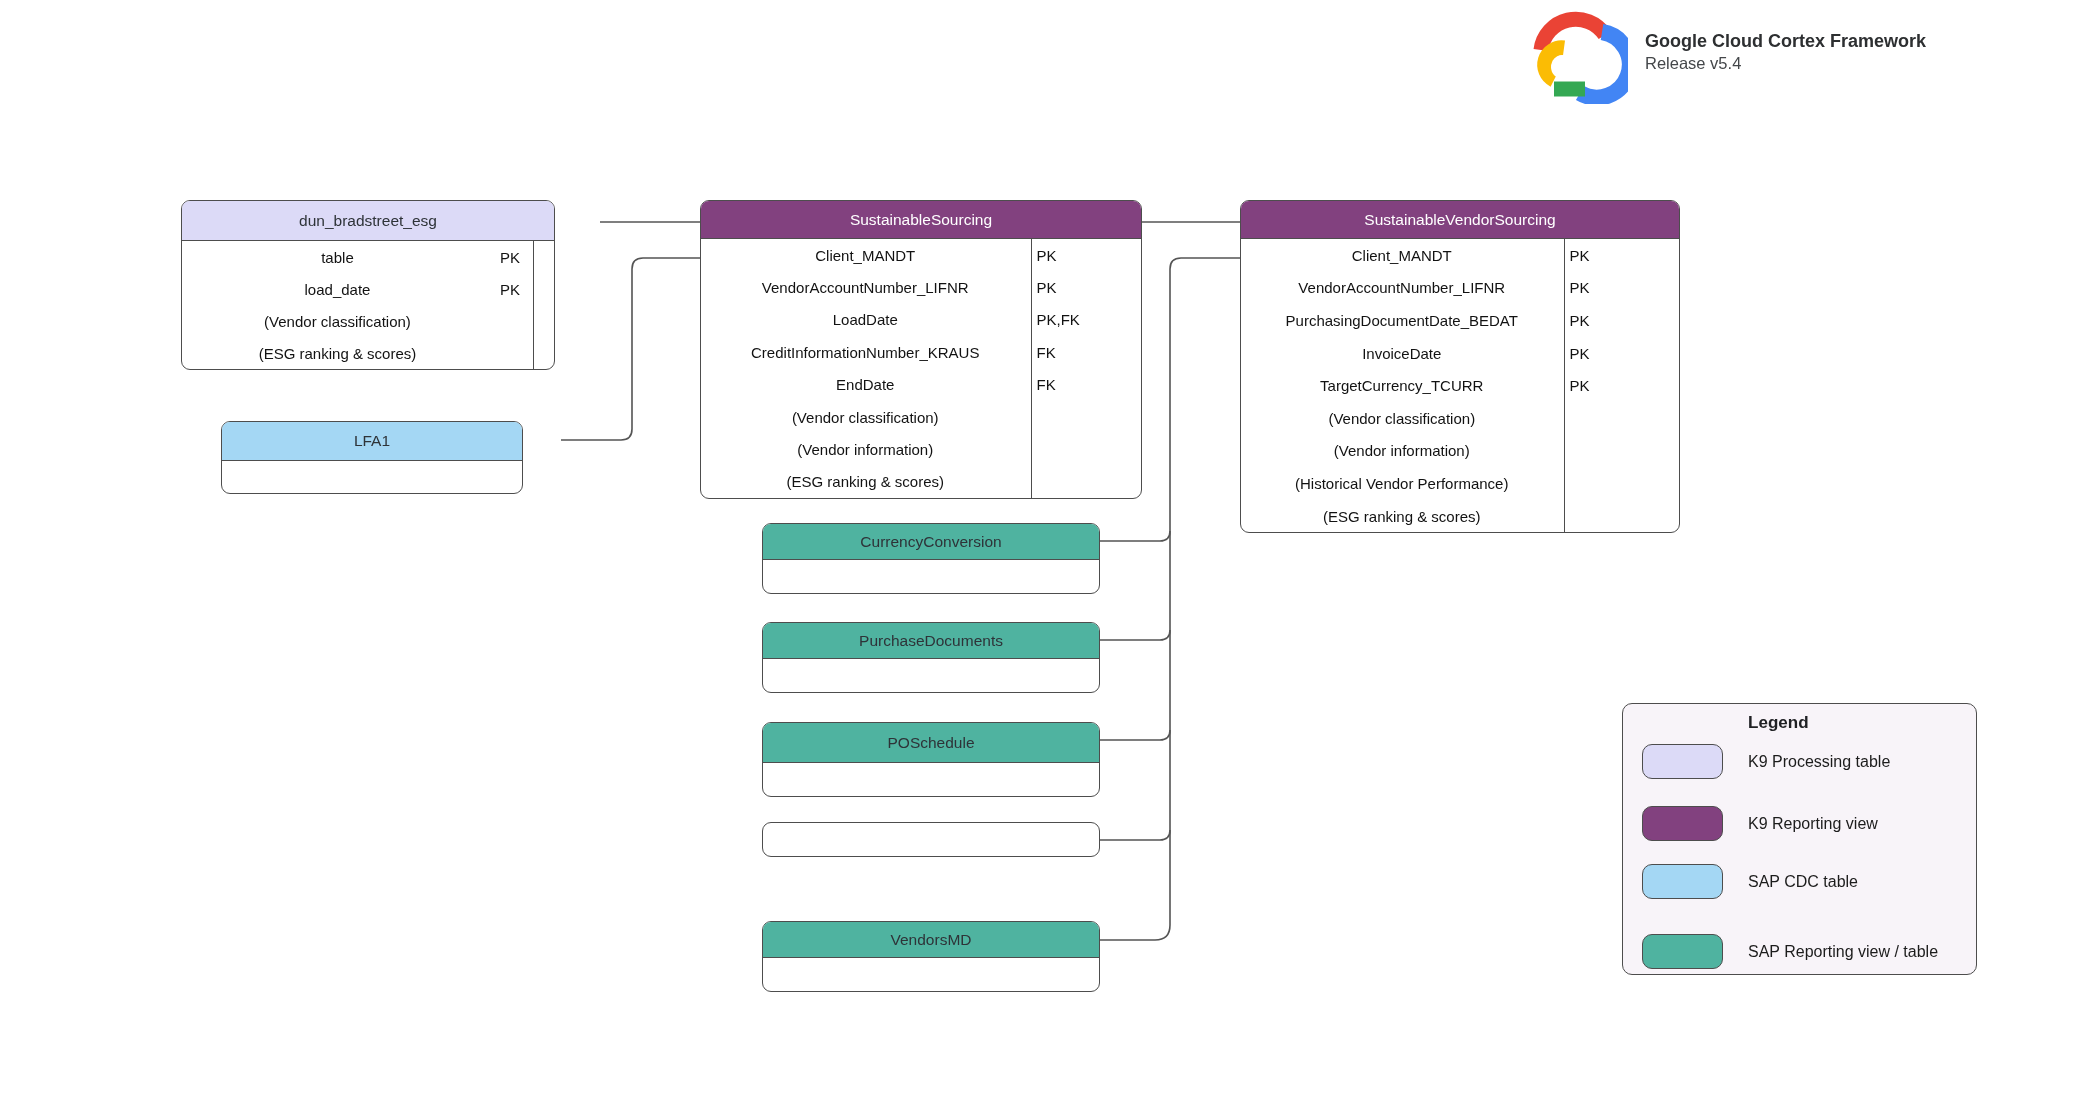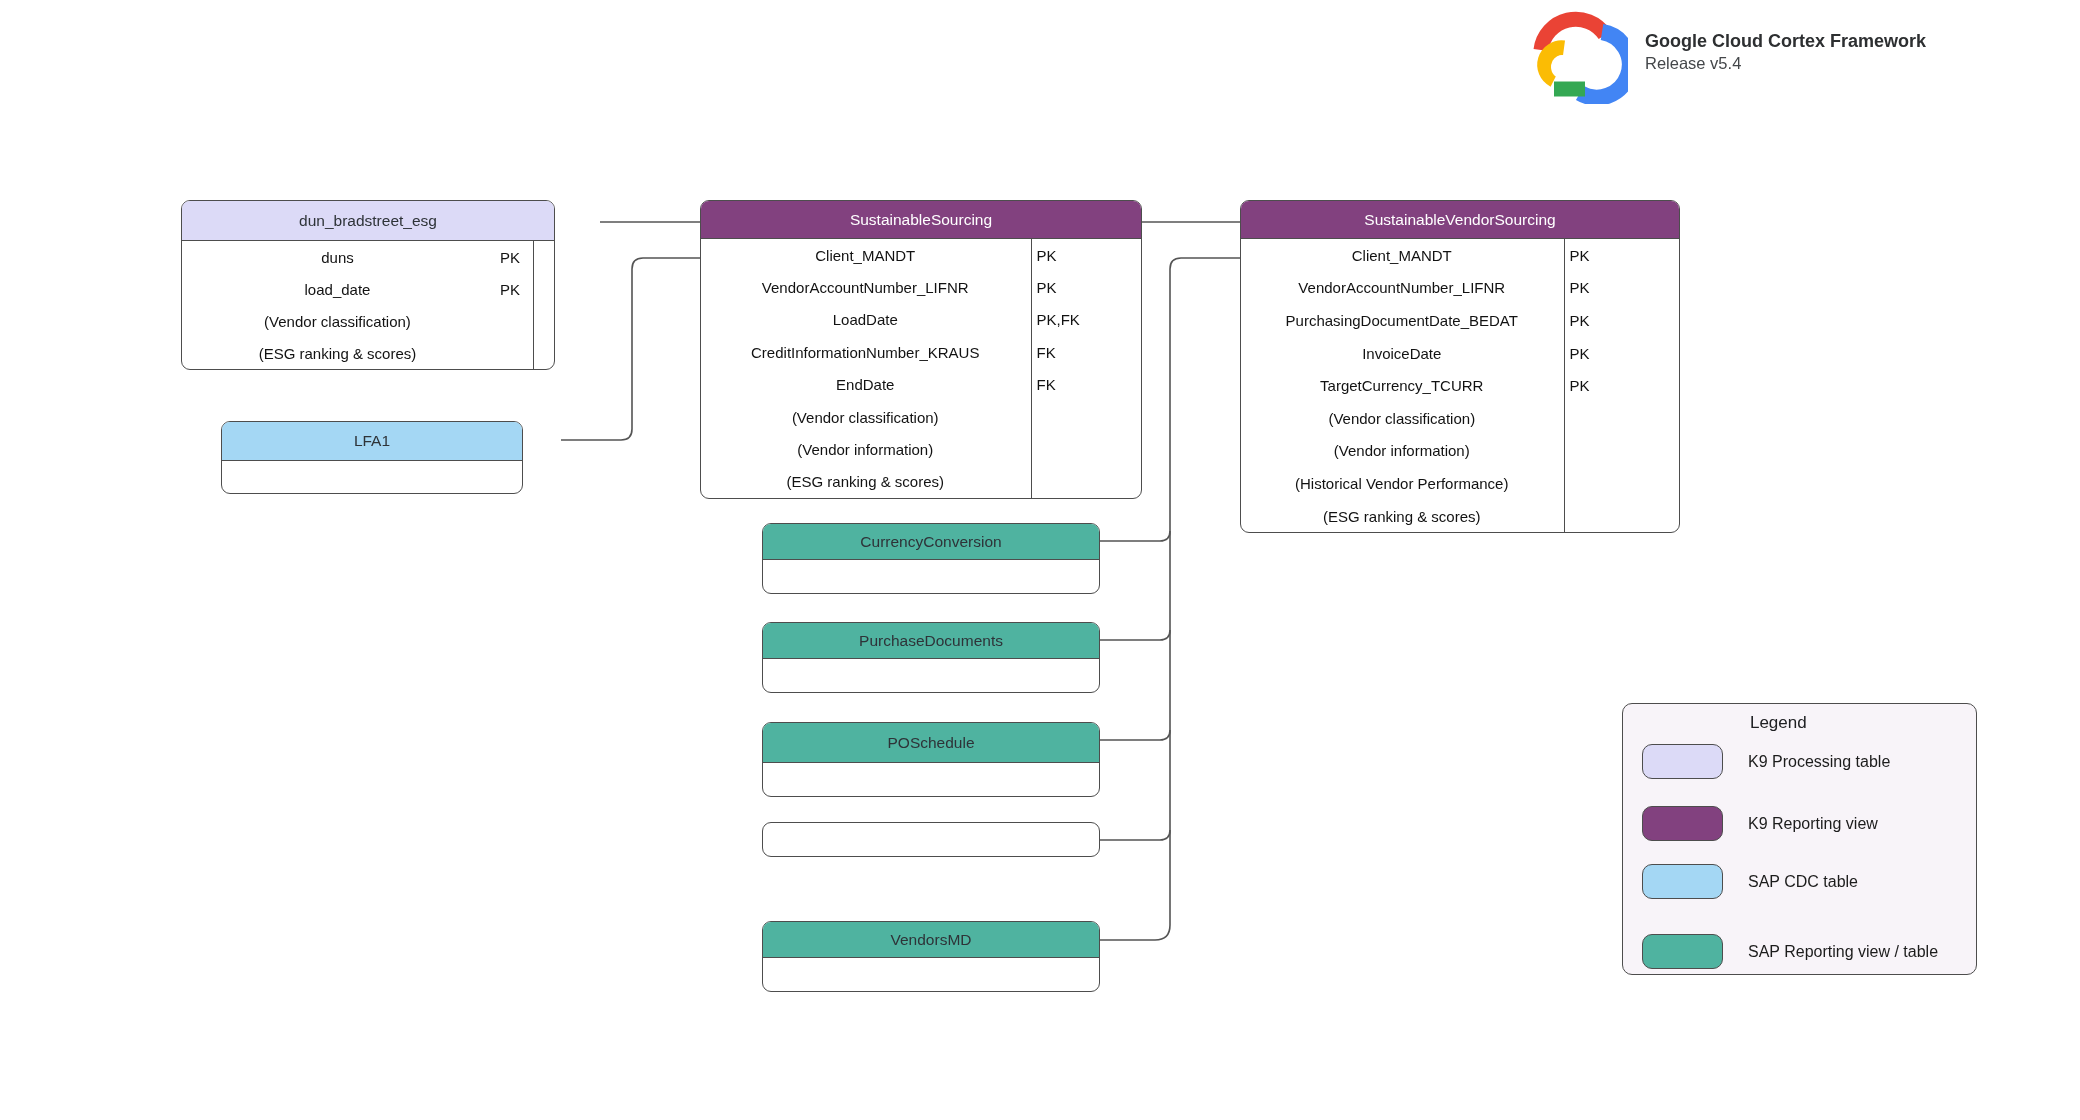--- a/index.html
+++ b/index.html
@@ -22,21 +22,21 @@
   .erd-row .fkey{display:block;text-align:left;font-size:15px;color:#121212;padding-left:7px;box-sizing:border-box;}
   .pk-divider{position:absolute;top:0;bottom:0;width:1px;background:#4d4d4d;}
   .brand{position:absolute;left:1645px;top:30px;}
   .brand-title{font-size:18px;font-weight:bold;color:#2d2f31;line-height:22px;}
   .brand-sub{font-size:16.5px;color:#44474a;line-height:22px;}
   .logo{position:absolute;left:1528px;top:8px;}
   .legend{
     position:absolute;left:1622px;top:703px;width:355px;height:272px;
     background:#f8f4f9;border:1px solid #4d4d4d;border-radius:10px;box-sizing:border-box;
   }
-  .legend-title{position:absolute;top:9px;left:0;width:88%;text-align:center;font-size:17px;font-weight:normal;color:#202124;}
+  .legend-title{position:absolute;top:9px;left:0;width:88%;text-align:center;font-size:17px;font-weight:bold;color:#202124;}
   .legend-item{position:absolute;left:19px;display:flex;align-items:center;gap:25px;}
   .legend-swatch{width:81px;height:35px;border:1px solid #4d4d4d;border-radius:10px;box-sizing:border-box;flex:0 0 auto;}
   .legend-label{font-size:16px;color:#1c1c1c;white-space:nowrap;}
 </style>
 </head>
 <body>
 
 <div class="canvas">
 
   <svg class="connectors" width="2080" height="1120" viewBox="0 0 2080 1120">
@@ -65,21 +65,21 @@
   <div class="brand">
     <div class="brand-title">Google Cloud Cortex Framework</div>
     <div class="brand-sub">Release v5.4</div>
   </div>
 
   <div id="tables">
       <div class="erd-table" style="left: 181px; top: 200px; width: 374px;">
         <div class="erd-head" style="height: 40px; background: rgb(220, 218, 247); color: rgb(46, 51, 56);">dun_bradstreet_esg</div>
         <div class="erd-rows">
           <div class="erd-row" style="height: 32px;">
-            <span class="fname" style="width: 351px;">duns</span>
+            <span class="fname" style="width: 351px;">table</span>
             <span class="fkey" style="width: 68px;">PK</span>
           </div>
           <div class="erd-row" style="height: 32px;">
             <span class="fname" style="width: 351px;">load_date</span>
             <span class="fkey" style="width: 68px;">PK</span>
           </div>
           <div class="erd-row" style="height: 32px;">
             <span class="fname" style="width: 351px;">(Vendor classification)</span>
             <span class="fkey" style="width: 68px;"></span>
           </div>

